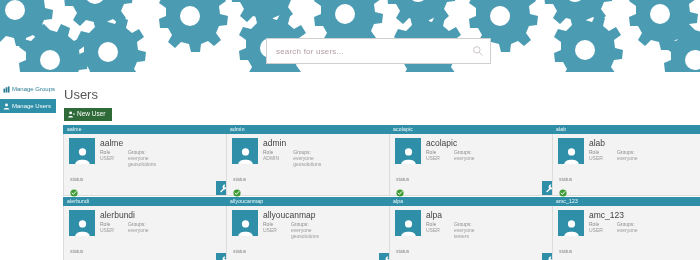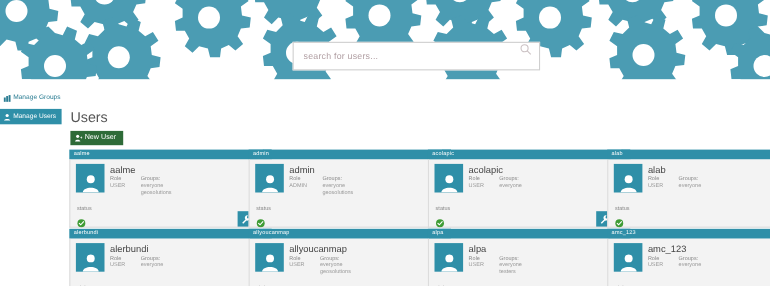--- a/index.html
+++ b/index.html
@@ -19,21 +19,21 @@
     background: #ffffff;
     overflow: hidden;
   }
   .banner-svg { display: block; width: 700px; height: 80px; }
 
   .search-wrap {
     position: absolute; left: 266px; top: 38px;
     width: 225px; height: 26px;
     background: #ffffff;
     border: 1px solid #cfcfcf;
-    display: flex; 
+    display: flex; align-items: center;
     padding: 0 6px 0 9px;
   }
   .search-input {
     flex: 1 1 auto;
     border: none; outline: none;
     background: transparent;
     font-family: "Liberation Sans", sans-serif;
     font-size: 8px;
     color: #9a8f92;
     letter-spacing: .2px;
@@ -68,21 +68,21 @@
   
   .main {
     position: absolute; left: 58px; top: 80px;
     width: 642px; height: 180px;
     background: #ffffff;
     padding: 3px 4px 0 5px;
   }
   .page-title {
     font-size: 13px; font-weight: 400;
     color: #555; line-height: 15px;
-    margin: 16px 0 2px 1px;
+    margin: 4px 0 2px 1px;
   }
   .new-user-btn {
     display: inline-flex; align-items: center; gap: 2px;
     background: #2e6b38;
     color: #ffffff;
     font-size: 6.5px;
     padding: 3px 6px 3px 4px;
     border: none; cursor: pointer;
     margin: 0 0 4px 1px;
     line-height: 1;

